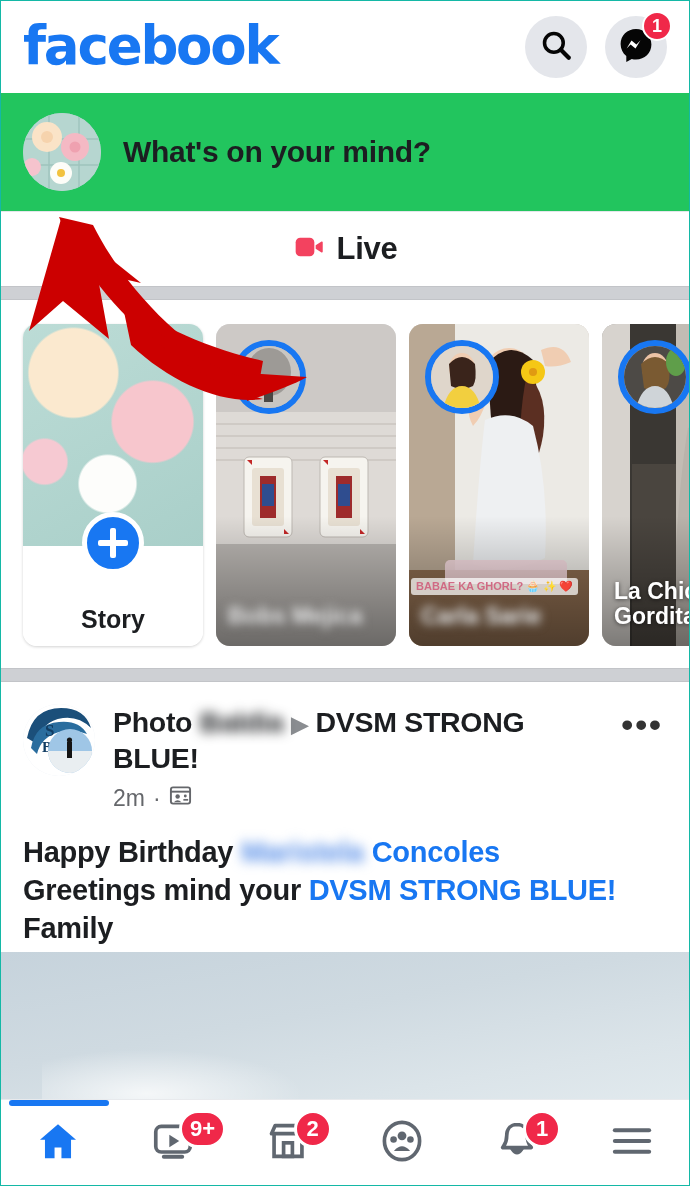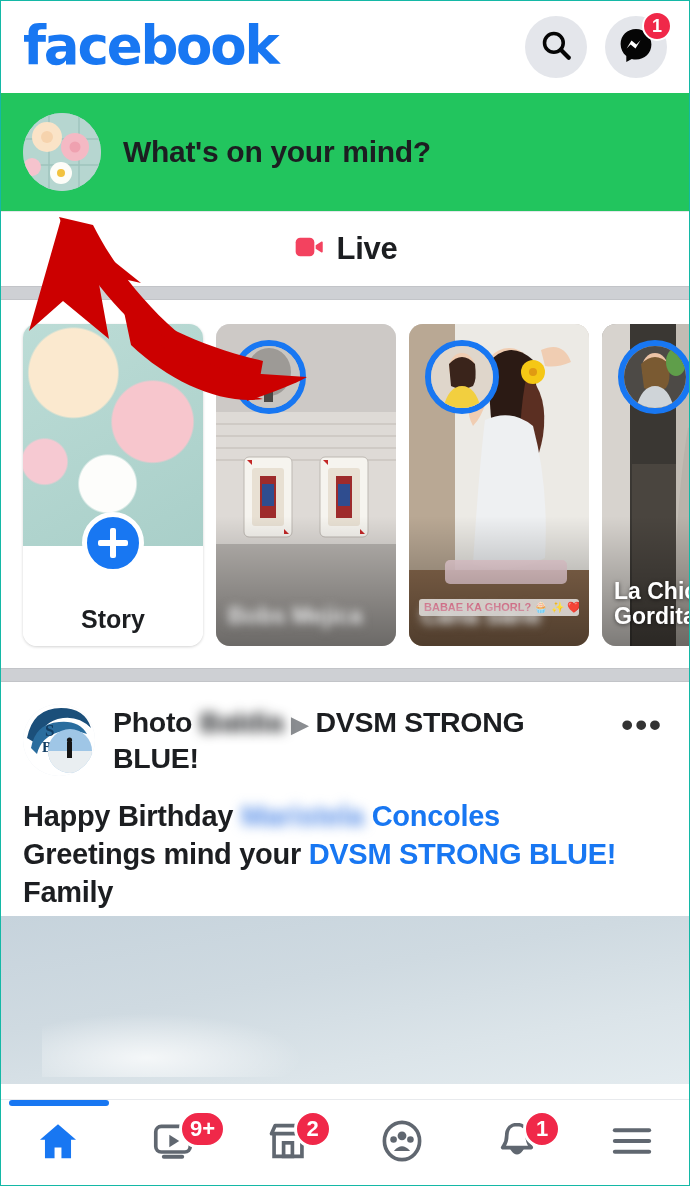--- a/index.html
+++ b/index.html
@@ -436,21 +436,21 @@
         <div class="story-ring">
           <div>
             <svg width="62" height="62" viewBox="0 0 62 62">
               <rect width="62" height="62" fill="#dfd6cb"></rect>
               <ellipse cx="31" cy="22" rx="13" ry="15" fill="#f0cdb2"></ellipse>
               <path d="M18 18 q13 -14 26 0 q2 16 -2 22 q-11 6 -22 0z" fill="#3a241b"></path>
               <path d="M12 62 q6 -22 19 -22 q13 0 19 22z" fill="#f2cf3f"></path>
             </svg>
           </div>
         </div>
-        <div style="position:absolute;left:10px;right:10px;top:254px;height:22px;display:flex;align-items:flex-end;margin-top:16px;">
+        <div style="position:absolute;left:2px;right:10px;top:254px;height:22px;display:flex;align-items:flex-start;">
           <span style="font-size:11px;font-weight:700;color:#d06a84;background:rgba(255,255,255,.72);padding:2px 5px;border-radius:3px;white-space:nowrap;overflow:hidden;">BABAE KA GHORL? 🧁 ✨ ❤️</span>
         </div>
         <div class="story-name blurred">Carla Sarie</div>
       </div>
 
       <div class="story-card">
         <div class="story-img">
           <svg width="180" height="322" viewBox="0 0 180 322" preserveAspectRatio="none">
             <rect width="180" height="322" fill="#a8a49f"></rect>
             <rect x="0" y="0" width="28" height="322" fill="#d7d3ce"></rect>
@@ -498,20 +498,34 @@
           <rect x="44" y="38" width="5" height="16" fill="#141414"></rect>
           <circle cx="46.5" cy="36" r="2.6" fill="#141414"></circle>
         </svg>
       </div>
 
       <div class="post-headtext">
         <div class="post-title">
           <span>Photo</span><span>&nbsp;</span><span class="blur-name">Baldia</span>
           <span class="caret">▶</span>
           <span>DVSM STRONG BLUE!</span>
+        </div>
+        <div class="post-meta">
+          <span>2m</span>
+          <span>·</span>
+          <span>
+            <svg width="23" height="23" viewBox="0 0 24 24">
+              <rect x="2" y="3.5" width="20" height="17" rx="2.2" fill="none" stroke="#65676b" stroke-width="2"></rect>
+              <line x1="2" y1="8" x2="22" y2="8" stroke="#65676b" stroke-width="2"></line>
+              <circle cx="9" cy="13" r="2.3" fill="#65676b"></circle>
+              <path d="M5 19 q4 -4 8 0z" fill="#65676b"></path>
+              <circle cx="17" cy="12.5" r="1.5" fill="#65676b"></circle>
+              <line x1="15" y1="16.5" x2="20" y2="16.5" stroke="#65676b" stroke-width="1.8"></line>
+            </svg>
+          </span>
         </div>
       </div>
 
       <div class="post-more">•••</div>
     </div>
 
     <div class="post-body">
       <span>Happy Birthday </span><span class="mention blur-name">Maristela</span><span class="mention"> Concoles</span>
       <br>
       <span>Greetings mind your </span><span class="mention">DVSM STRONG BLUE!</span><span> Family</span>

